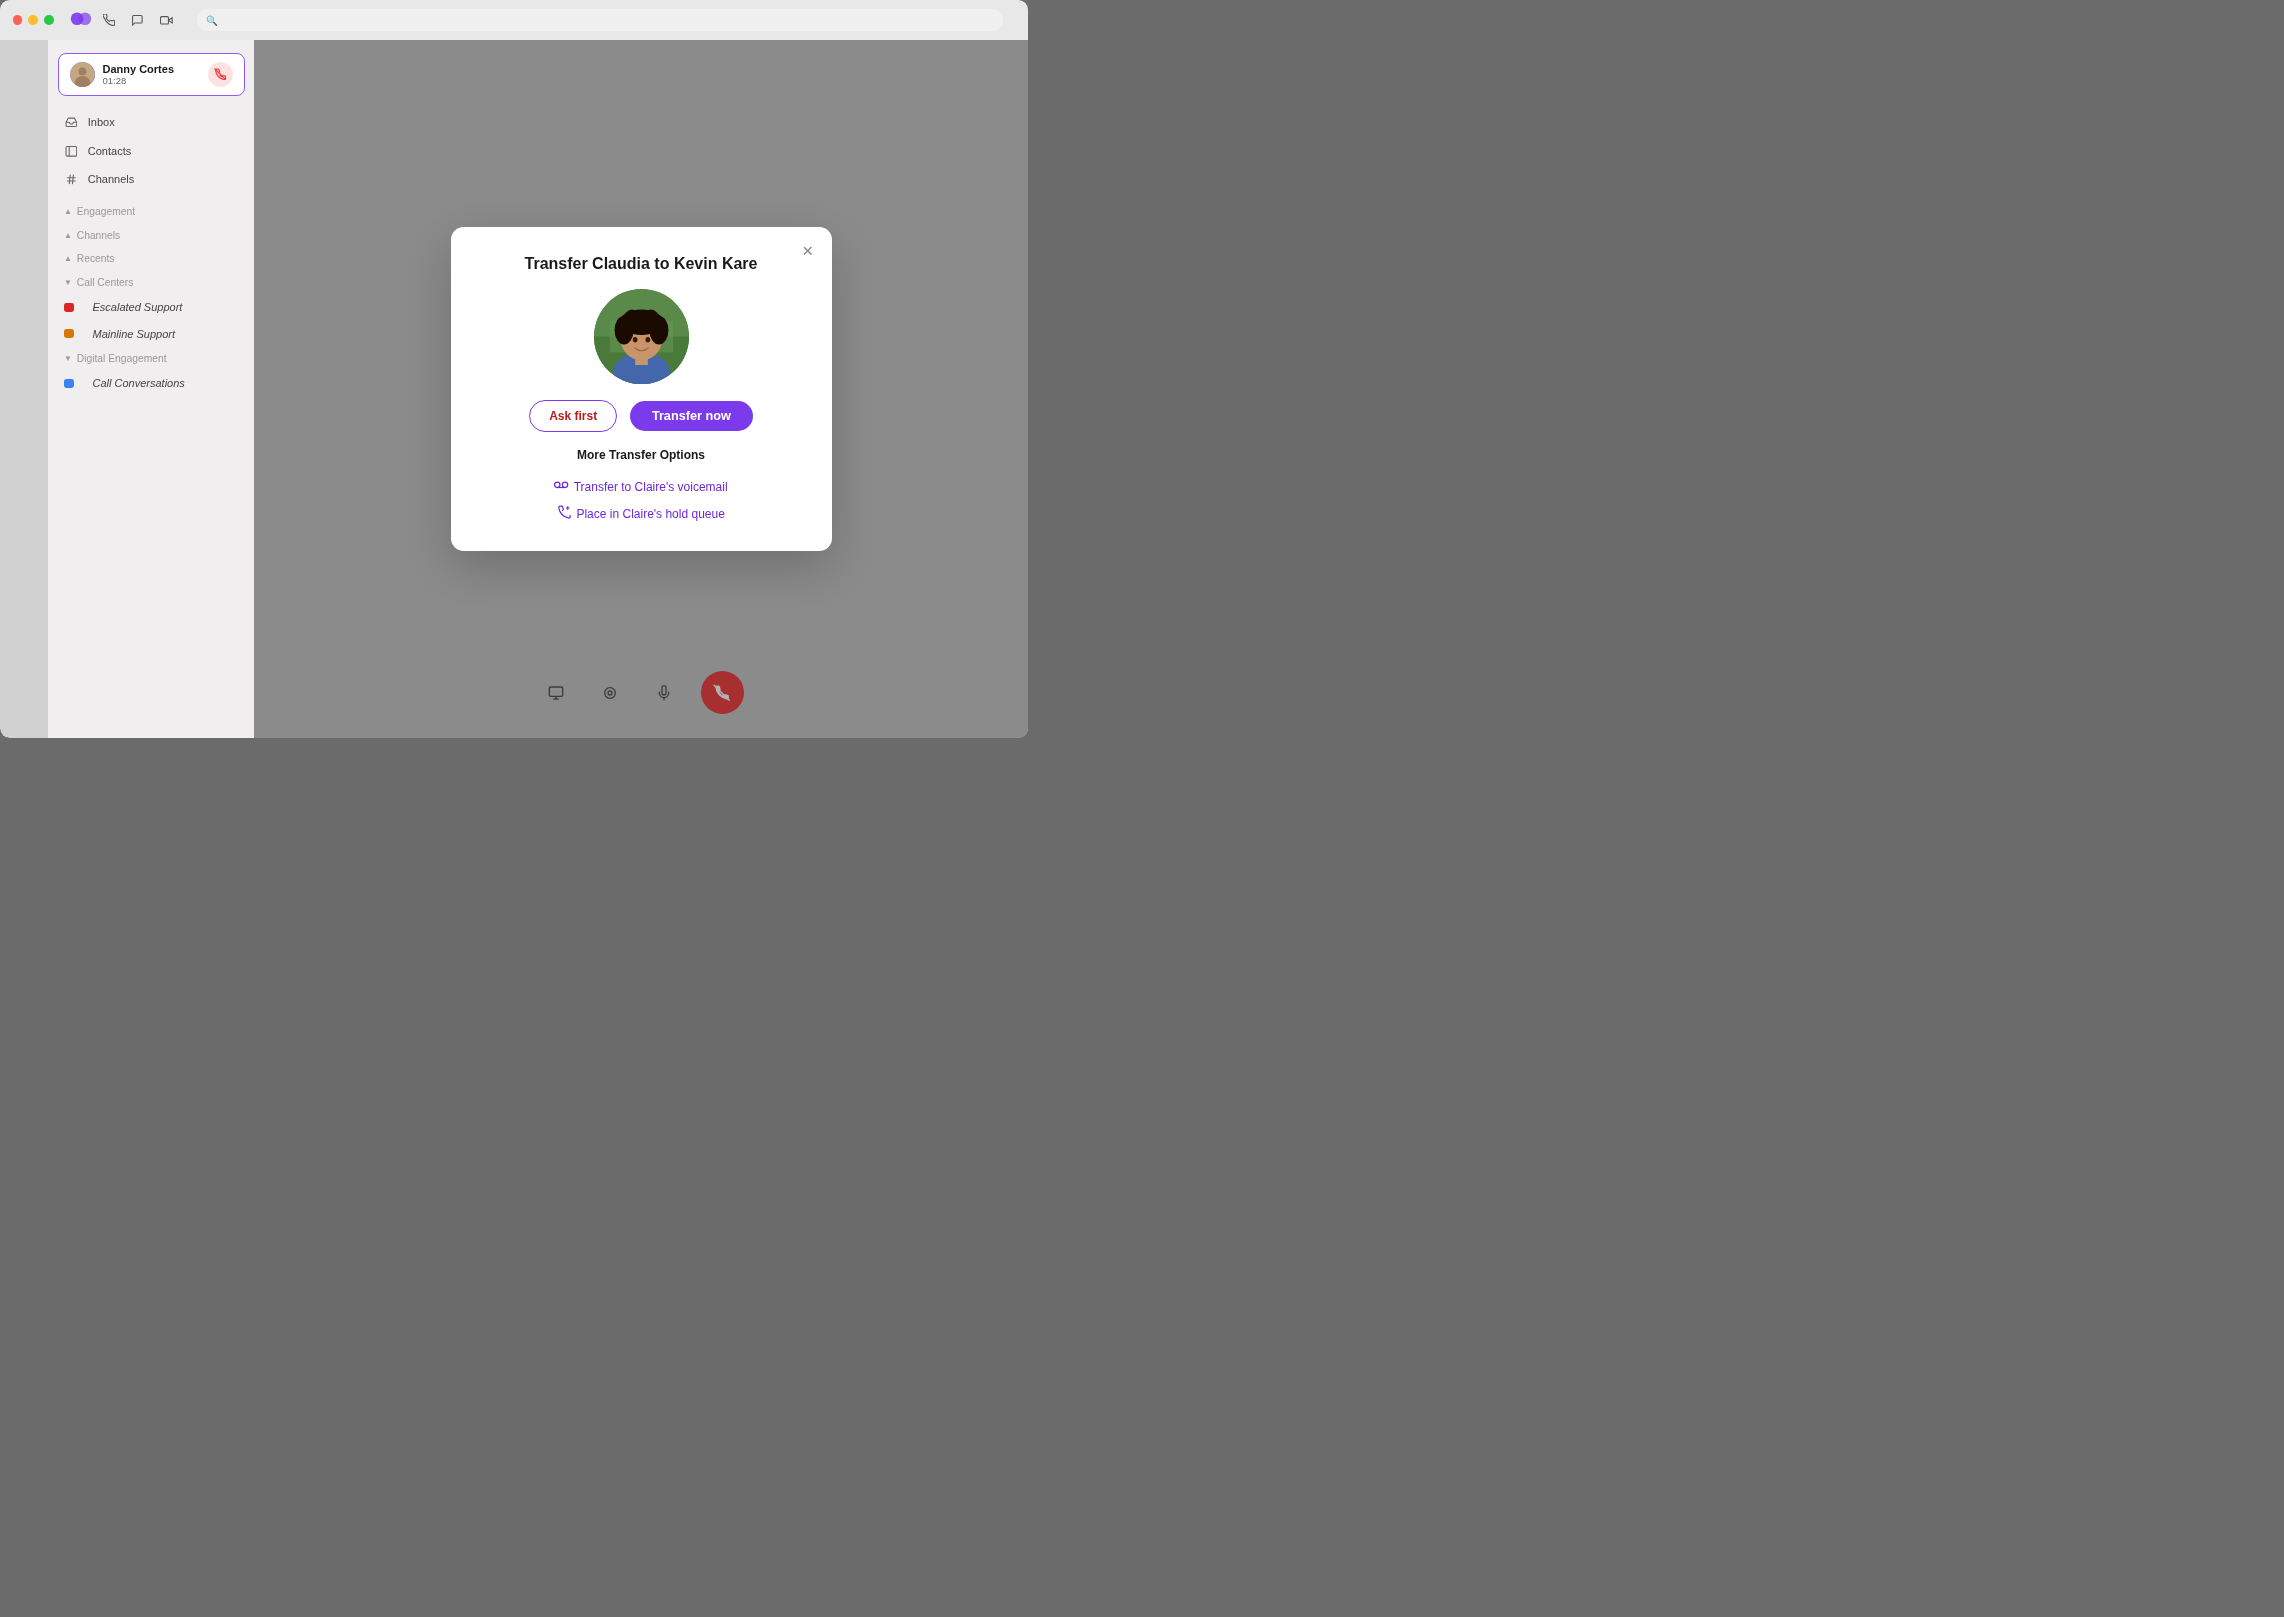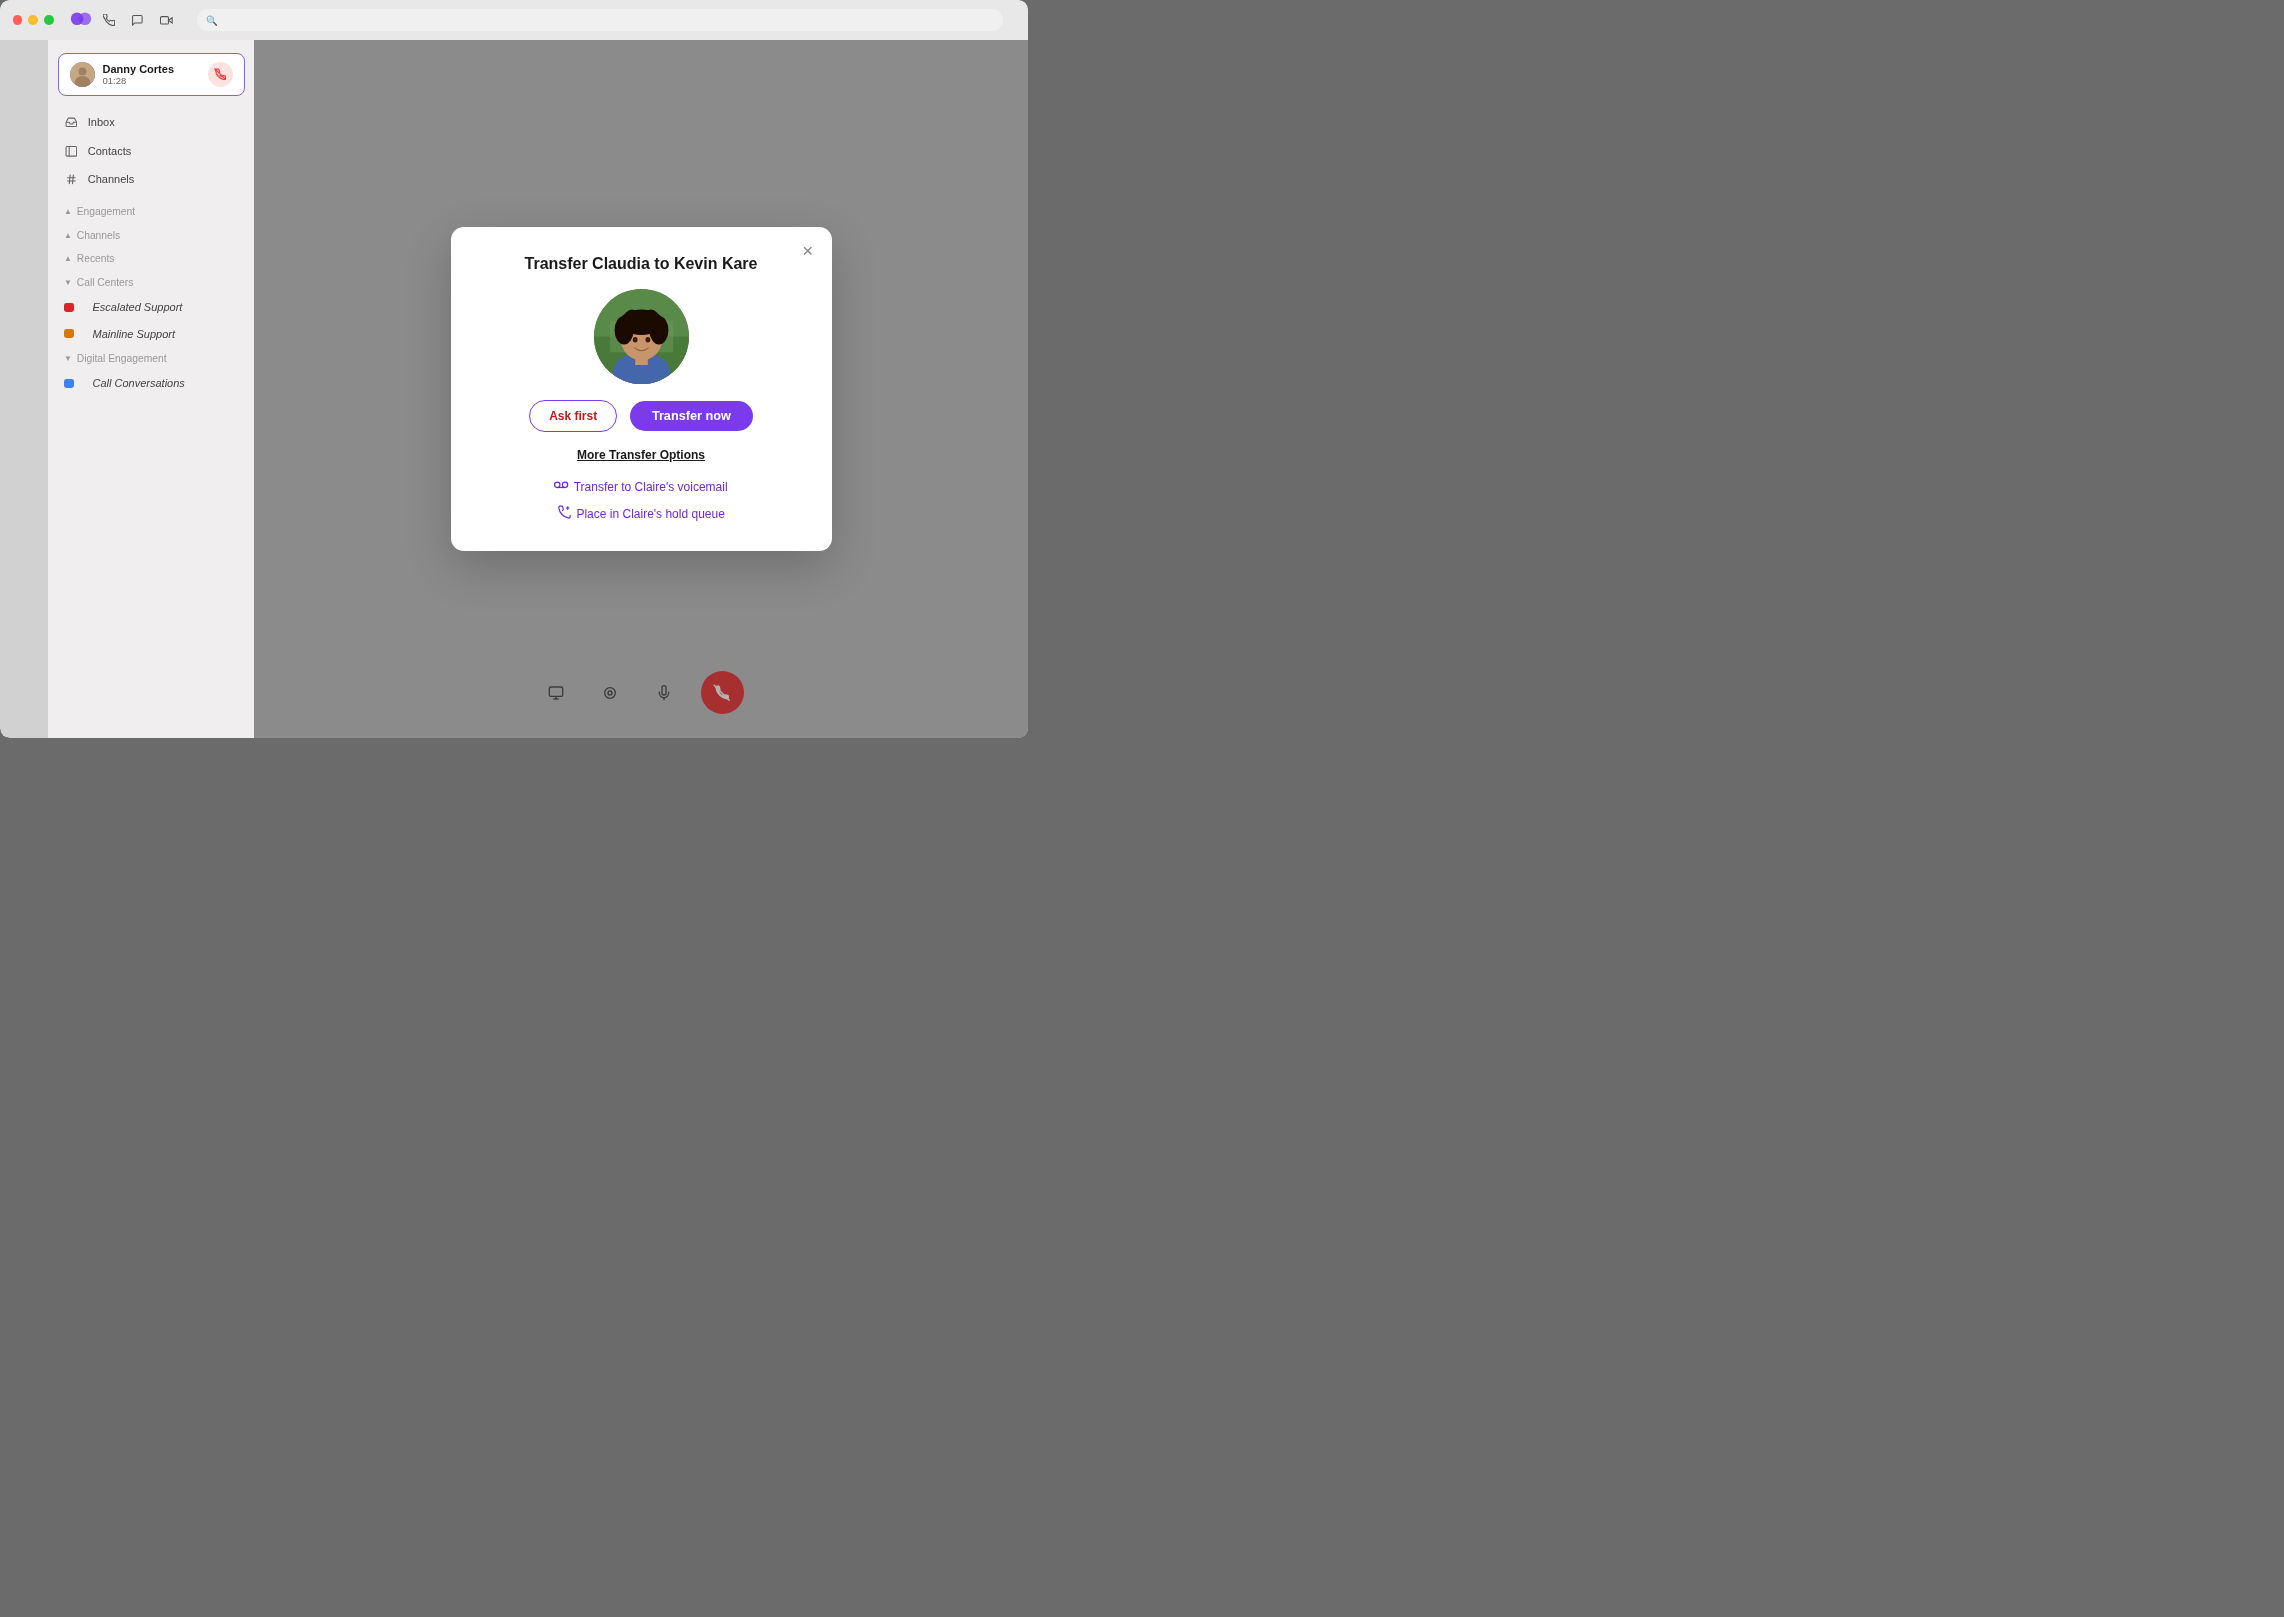--- a/index.html
+++ b/index.html
@@ -395,21 +395,20 @@
       color: white;
       font-size: 12.7px;
       font-weight: 600;
       cursor: pointer;
     }
 
     .more-options-title {
       font-size: 12px;
       font-weight: 700;
       color: #1a1a1a;
-      text-decoration: underline;
     }
 
     .more-options-list {
       display: flex;
       flex-direction: column;
       align-items: center;
       gap: 9.5px;
       width: 100%;
     }
 

